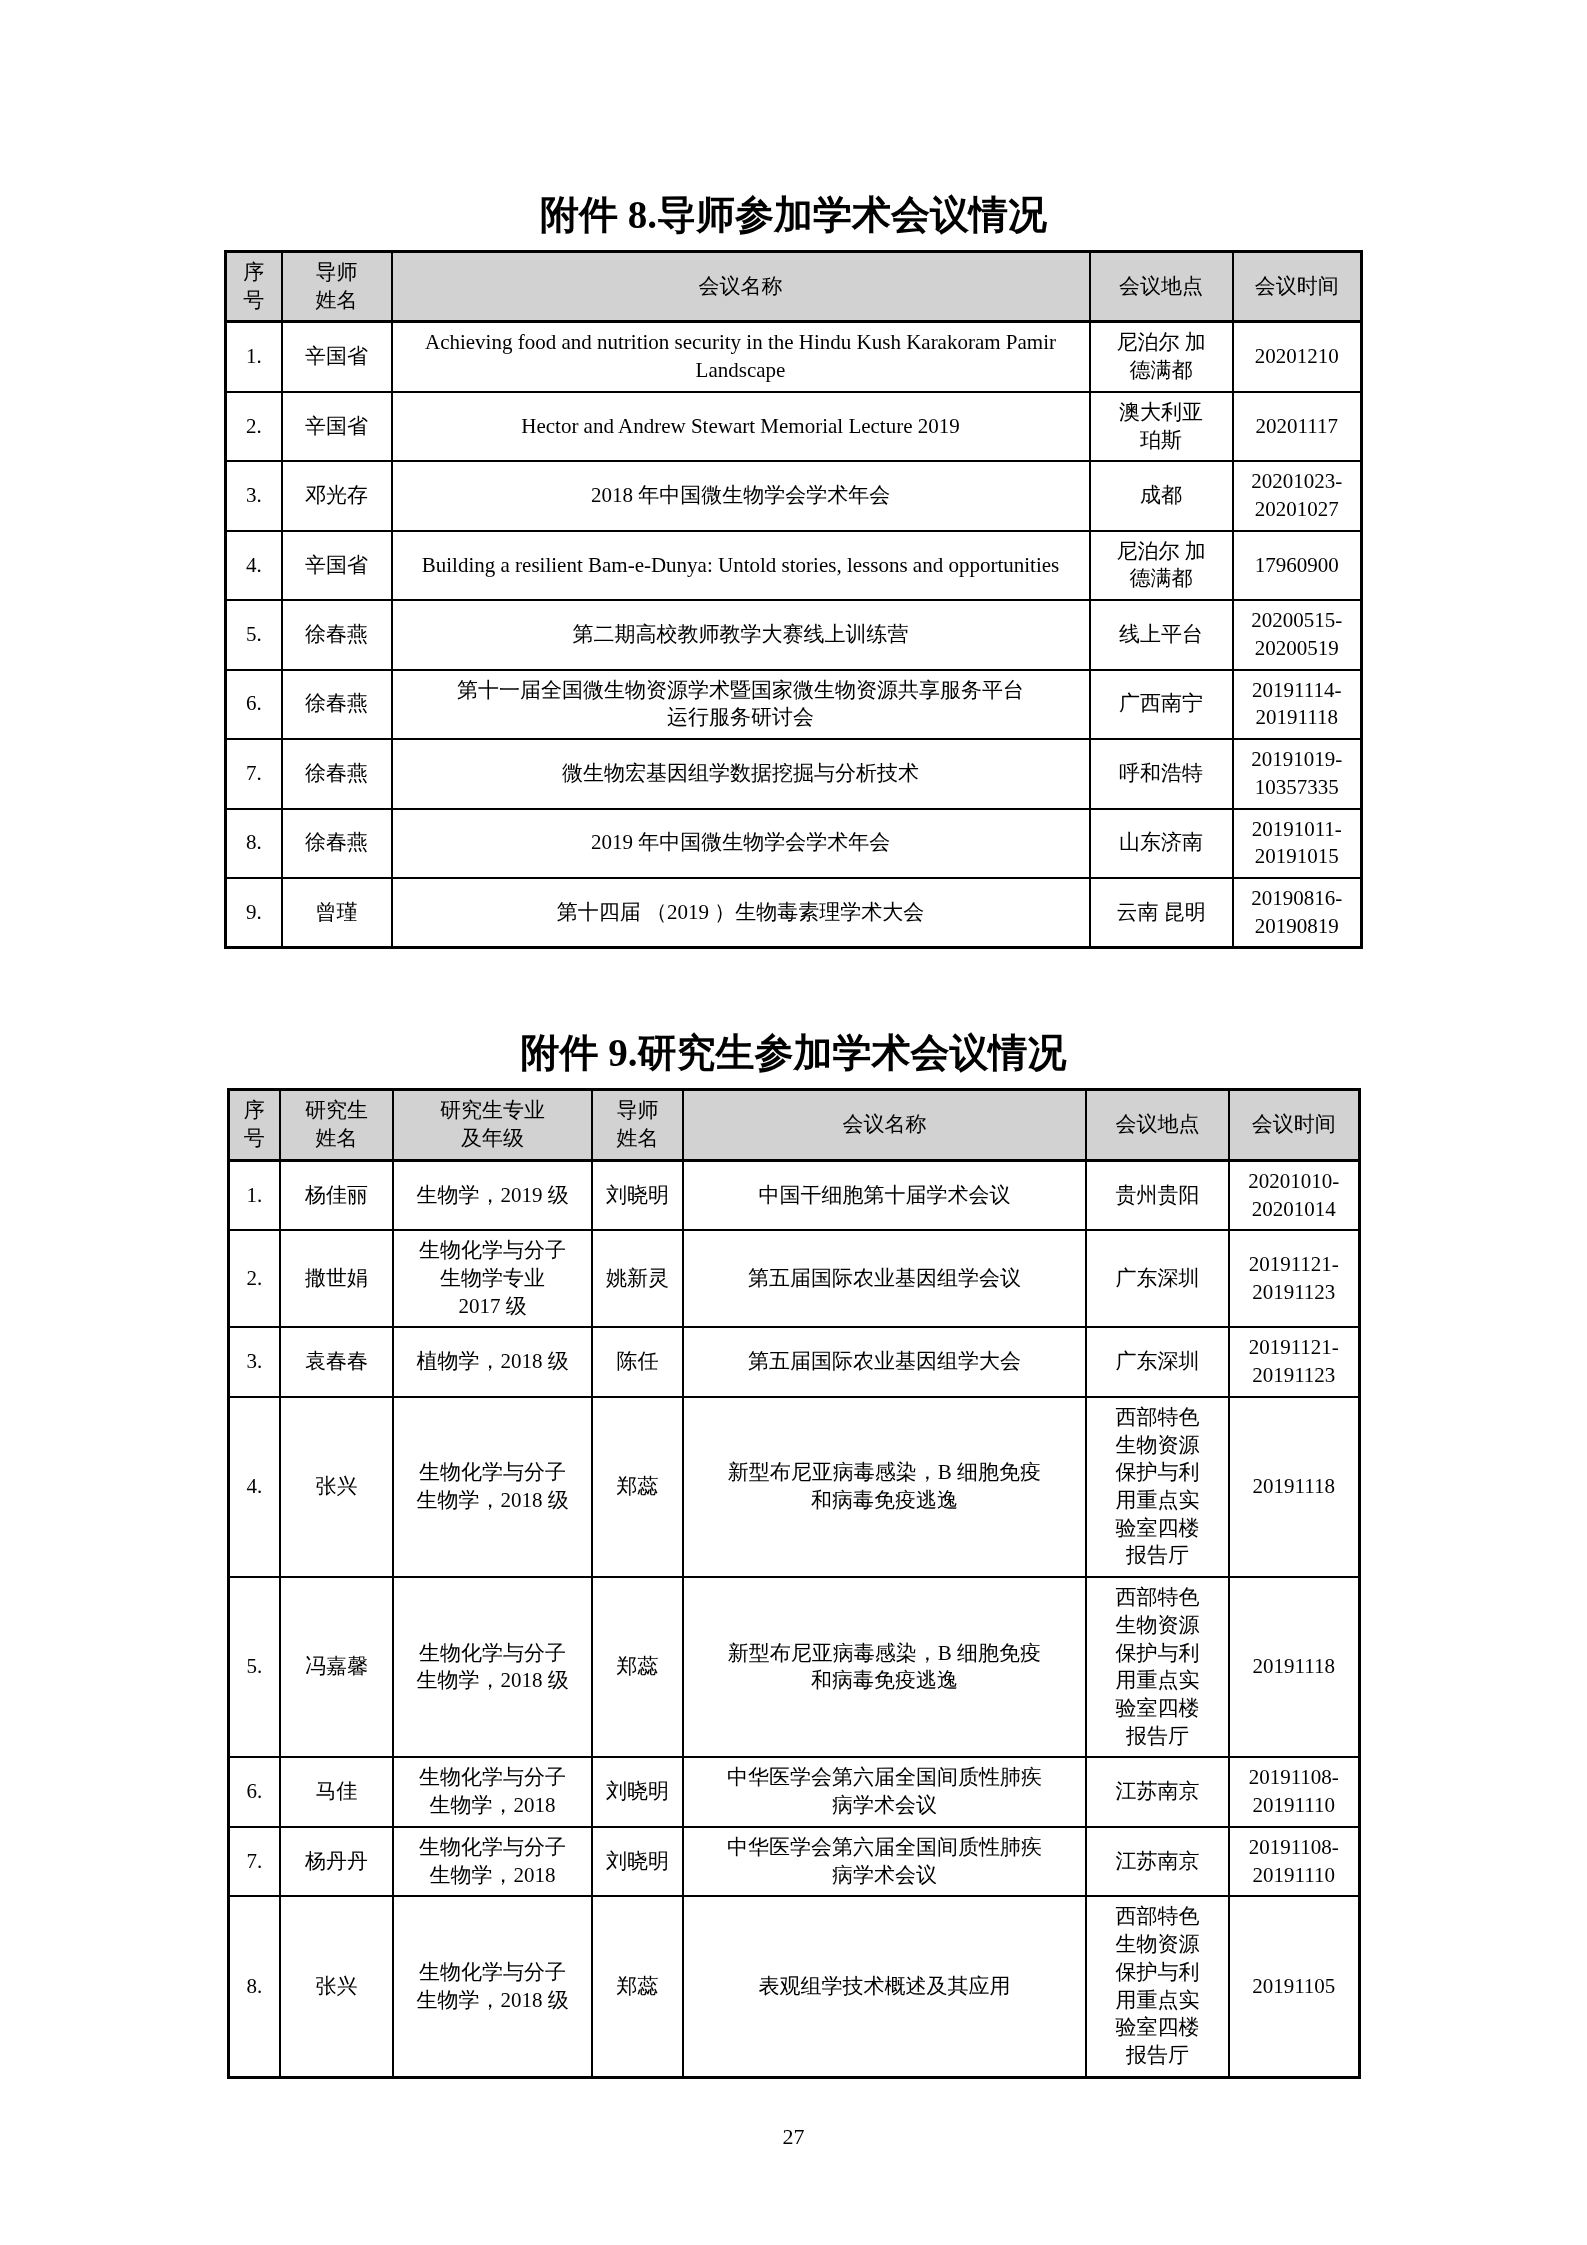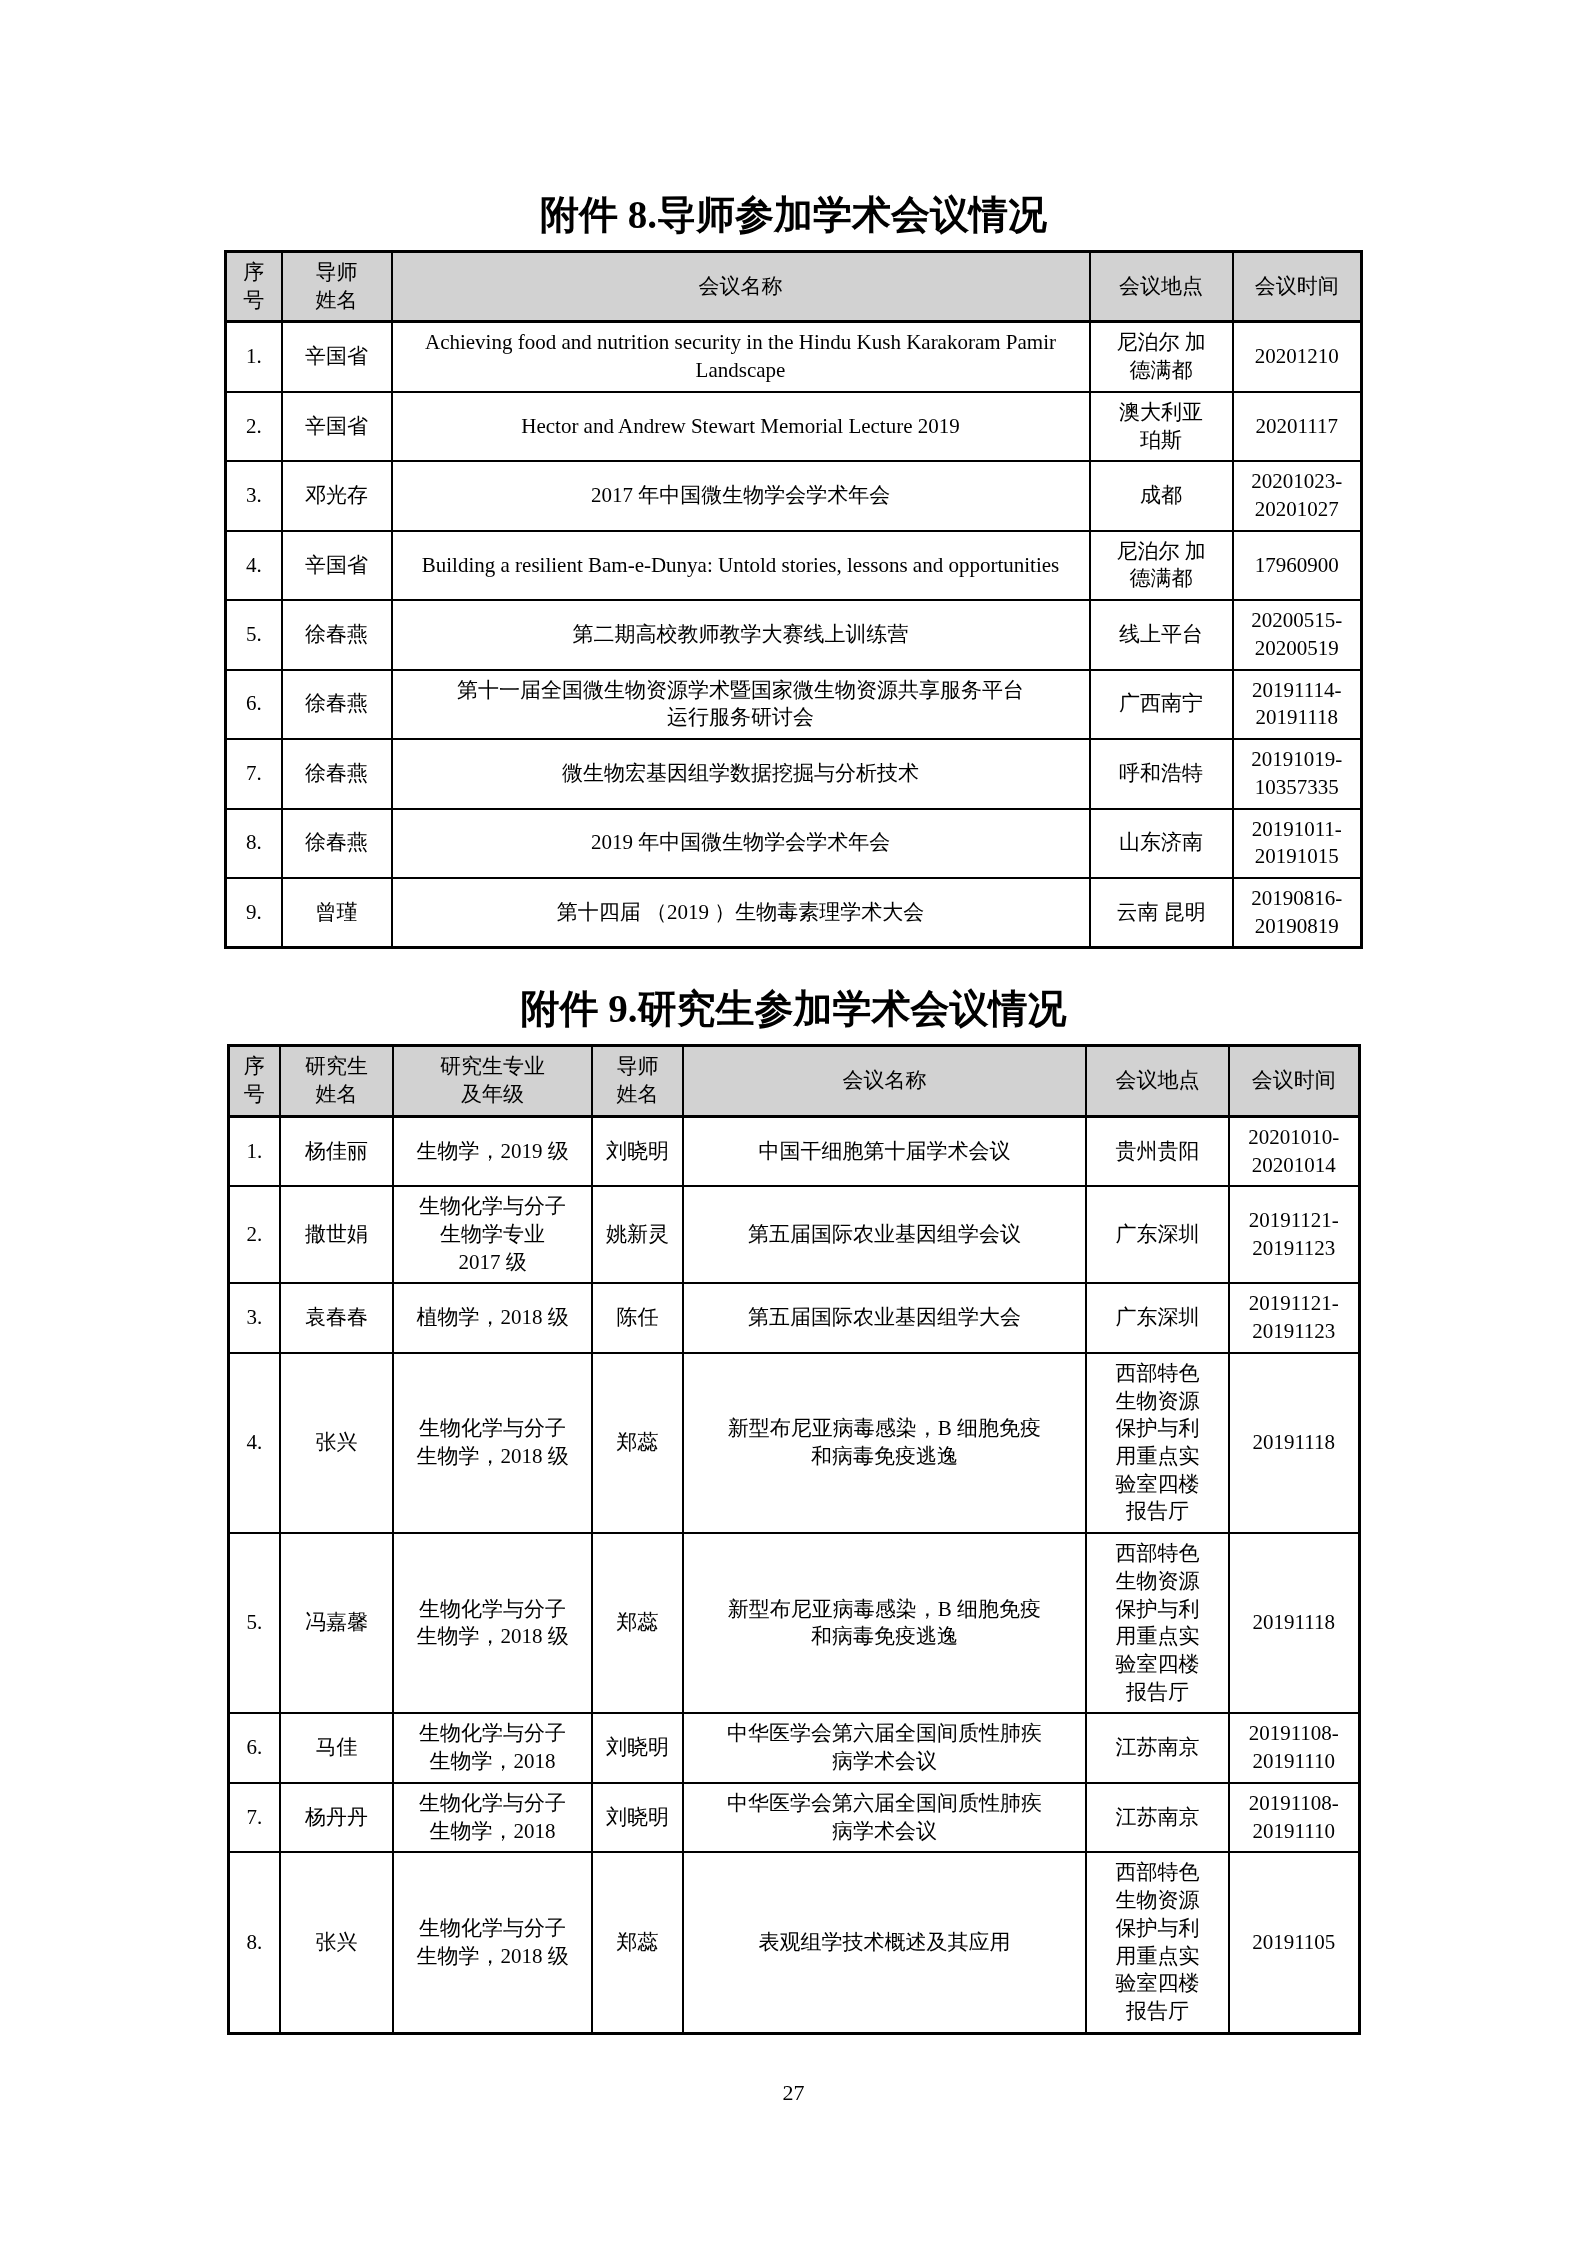--- a/index.html
+++ b/index.html
@@ -10,21 +10,21 @@
     font-family:"Liberation Serif","DejaVu Serif",serif;
   }
   .sheet { padding-top:195px; }
   .doc-title {
     text-align:center;
     font-weight:bold;
     font-size:39px;
     line-height:40px;
     margin:0 auto 15px auto;
   }
-  .doc-title.second { margin-top:40px; margin-bottom:15px; }
+  .doc-title.second { margin-top:84px; margin-bottom:15px; }
   table.conf {
     border-collapse:collapse;
     table-layout:fixed;
     margin:0 auto;
     border:3px solid #000;
   }
   table.conf th, table.conf td {
     border:2px solid #000;
     box-sizing:border-box;
     text-align:center;
@@ -90,21 +90,21 @@
           <td>2.</td>
           <td>辛国省</td>
           <td>Hector and Andrew Stewart Memorial Lecture 2019</td>
           <td>澳大利亚
 珀斯</td>
           <td>20201117</td>
         </tr>
         <tr>
           <td>3.</td>
           <td>邓光存</td>
-          <td>2017 年中国微生物学会学术年会</td>
+          <td>2018 年中国微生物学会学术年会</td>
           <td>成都</td>
           <td>20201023-
 20201027</td>
         </tr>
         <tr>
           <td>4.</td>
           <td>辛国省</td>
           <td>Building a resilient Bam-e-Dunya: Untold stories, lessons and opportunities</td>
           <td>尼泊尔 加
 德满都</td>

